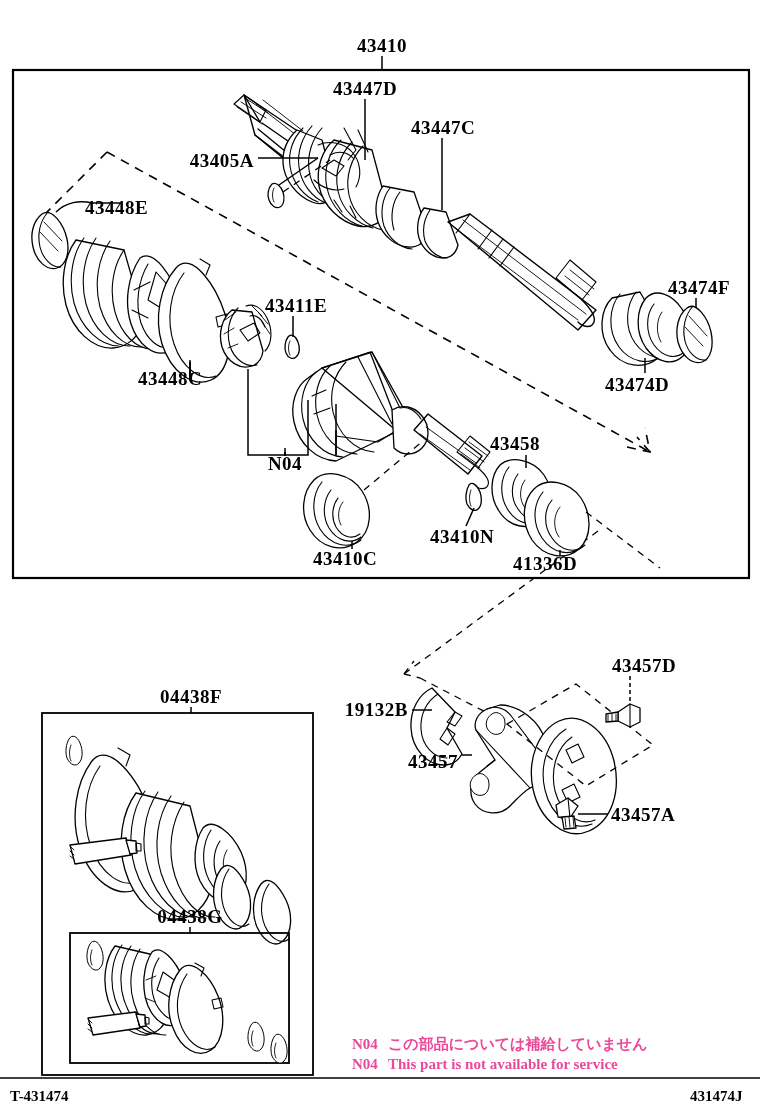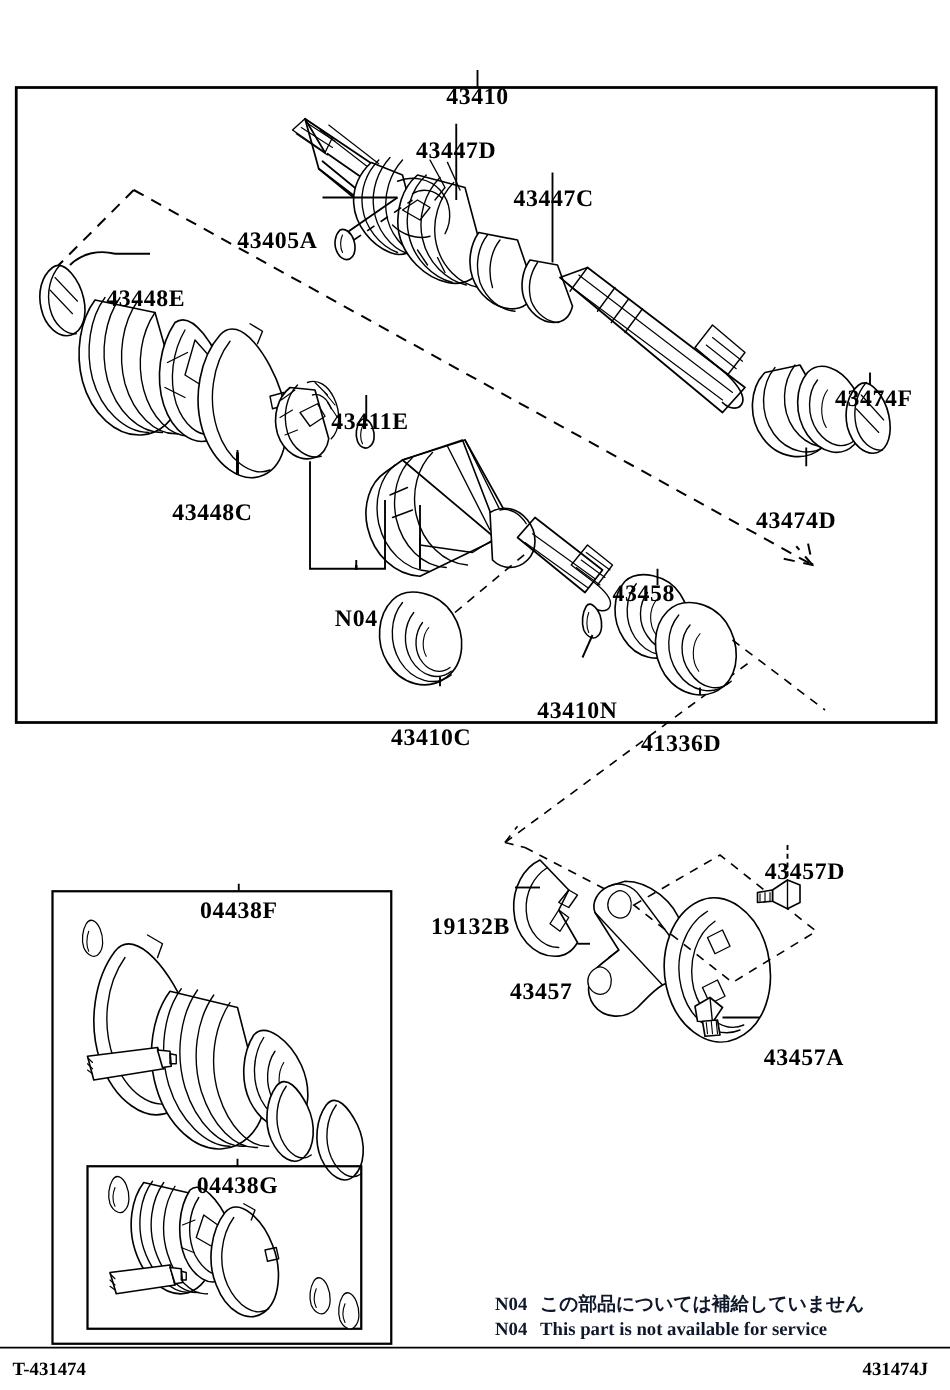--- a/index.html
+++ b/index.html
@@ -28,34 +28,32 @@
   }
   .lbl {
     position: absolute;
     font-family: "Liberation Serif", serif;
     font-weight: bold;
     font-size: 19px;
     letter-spacing: 0.5px;
     color: #000;
     white-space: nowrap;
     line-height: 1;
-    margin-top: 32px;
     -webkit-font-smoothing: none;
   }
   .lbl.c  { transform: translateX(-50%); }
   .lbl.r  { transform: translateX(-100%); }
   .note {
     position: absolute;
     font-family: "Liberation Serif", serif;
     font-weight: bold;
     font-size: 15px;
-    color: #0f172a;
+    color: #ec4899;
     white-space: nowrap;
     line-height: 1.35;
-    margin-left: 44px;
   }
   .note .tag { display: inline-block; width: 36px; }
   .corner-id {
     position: absolute;
     font-family: "Liberation Serif", serif;
     font-weight: bold;
     font-size: 15px;
     color: #000;
     white-space: nowrap;
   }

